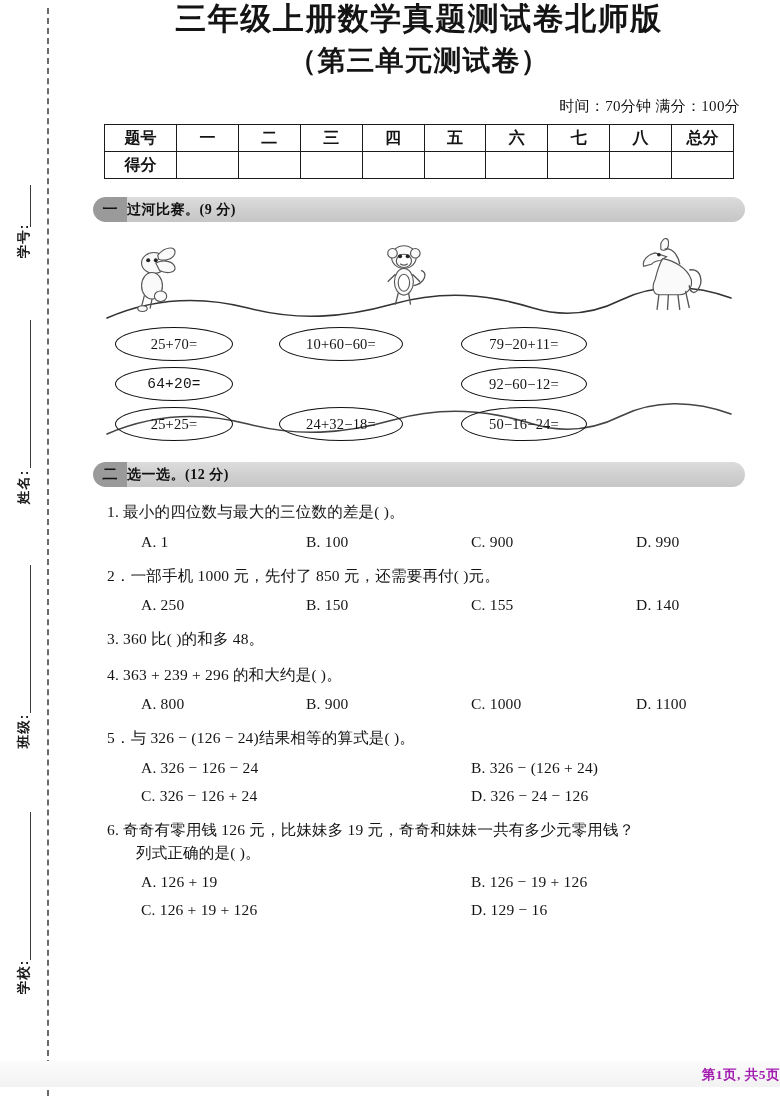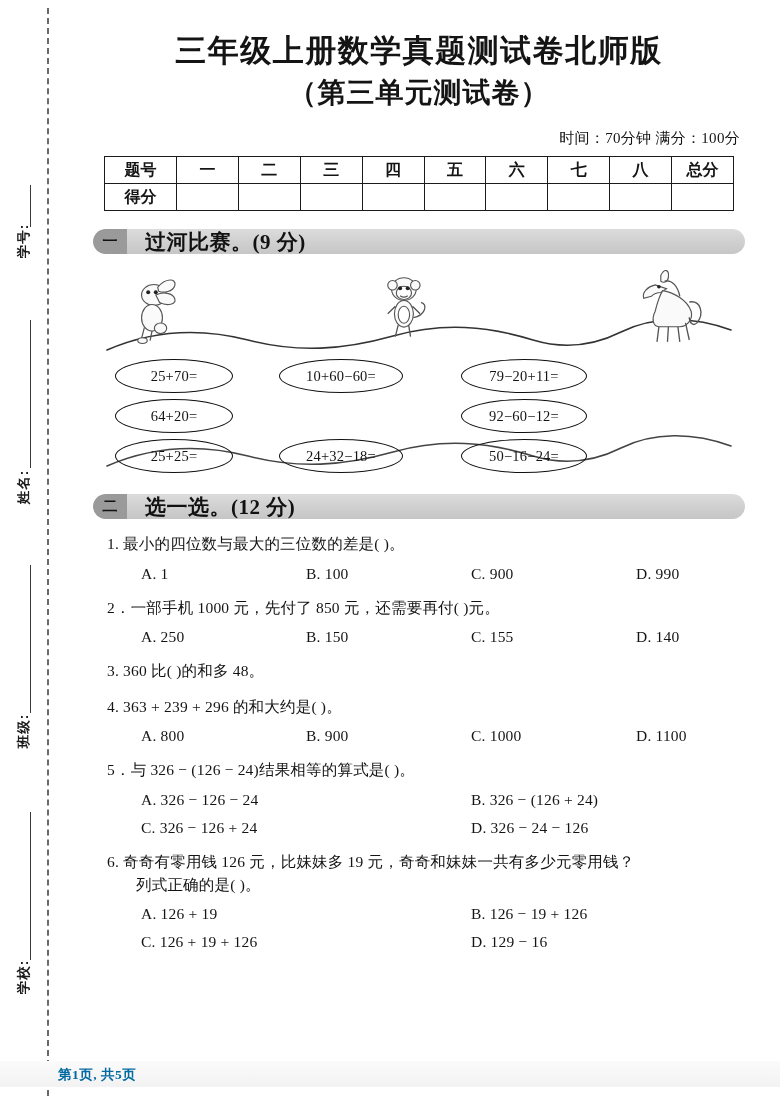--- a/index.html
+++ b/index.html
@@ -53,21 +53,20 @@
     position: absolute;
     left: 58px; top: 0;
     width: 722px; height: 1103px;
   }
 
   .title {
     text-align: center;
     font-size: 31px;
     font-weight: 700;
     letter-spacing: 1.5px;
-    margin-top: 32px;
     line-height: 1.22;
     font-family: "Liberation Serif", "DejaVu Serif", serif;
   }
   .subtitle {
     text-align: center;
     font-size: 28px;
     font-weight: 700;
     letter-spacing: 1px;
     margin-top: 6px;
     line-height: 1.2;
@@ -122,22 +121,22 @@
     font-size: 15px;
     font-weight: 700;
     display: flex;
     align-items: center;
     justify-content: center;
     border-top-left-radius: 13px;
     border-bottom-left-radius: 13px;
     flex: 0 0 auto;
   }
   .section-title {
-    padding-left: 18px;
-    font-size: 21px;
+    padding-left: 0;
+    font-size: 14px;
     font-weight: 700;
     letter-spacing: 0.5px;
     color: #111;
   }
 
   
   .river-block {
     position: relative;
     margin: 0 auto;
     width: 652px;
@@ -189,25 +188,25 @@
     left: -58px;
     bottom: 16px;
     width: 780px;
     height: 26px;
     background: linear-gradient(180deg,#fbfbfb,#f2f2f2);
   }
   .footer-text {
     position: absolute;
     left: 0; right: 0;
     bottom: 19px;
-    text-align: left;
+    text-align: right;
     font-size: 13.5px;
     font-weight: 600;
     letter-spacing: 0.5px;
-    color: #0369a1;
+    color: #a21caf;
   }
 </style>
 </head>
 <body>
 
 <div class="left-margin">
   <div class="dashed-line"></div>
 
   <div class="vrule" style="top:185px;height:42px;"></div>
   <div class="vfield" style="top:232px;">学号:</div>
@@ -303,21 +302,21 @@
         <path d="M24 12 C 28 4, 33 6, 32 14 C 31 20, 26 20, 24 18 Z"></path>
         <circle cx="22" cy="24" r="1.9" fill="#222" stroke="none"></circle>
         <path d="M26 28 C 38 30, 52 38, 56 50 C 58 58, 52 66, 44 66 L 22 66 C 16 66, 14 58, 18 50 C 20 42, 22 34, 26 28 Z"></path>
         <path d="M22 66 L 20 82 M32 66 L 31 82 M42 66 L 44 82 M50 62 L 54 80" fill="none" stroke-width="1.4"></path>
         <path d="M54 40 C 66 38, 70 52, 62 62 C 58 66, 54 62, 54 56" fill="none" stroke-width="1.4"></path>
         <path d="M28 18 C 36 16, 42 24, 44 34" fill="none" stroke-width="1.4"></path>
       </g>
     </svg>
 
     <div class="oval" style="left:22px;top:105px;width:118px;height:34px;">25+70=</div>
-    <div class="oval" style="left:22px;top:145px;width:118px;height:34px;">64+20=</div>
+    <div class="oval" style="left:22px;top:145px;width:118px;height:34px;font-family:Liberation Mono, monospace;">64+20=</div>
     <div class="oval" style="left:22px;top:185px;width:118px;height:34px;">25+25=</div>
 
     <div class="oval" style="left:186px;top:105px;width:124px;height:34px;text-align:center;">10+60−60=</div>
     <div class="oval" style="left:186px;top:185px;width:124px;height:34px;">24+32−18=</div>
 
     <div class="oval" style="left:368px;top:105px;width:126px;height:34px;">79−20+11=</div>
     <div class="oval" style="left:368px;top:145px;width:126px;height:34px;">92−60−12=</div>
     <div class="oval" style="left:368px;top:185px;width:126px;height:34px;">50−16−24=</div>
   </div>
 

